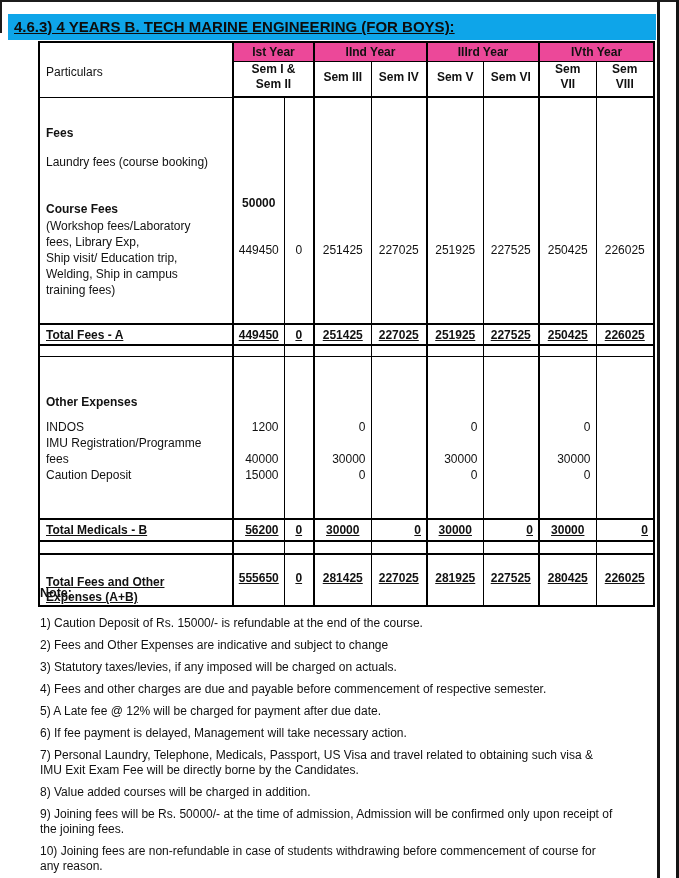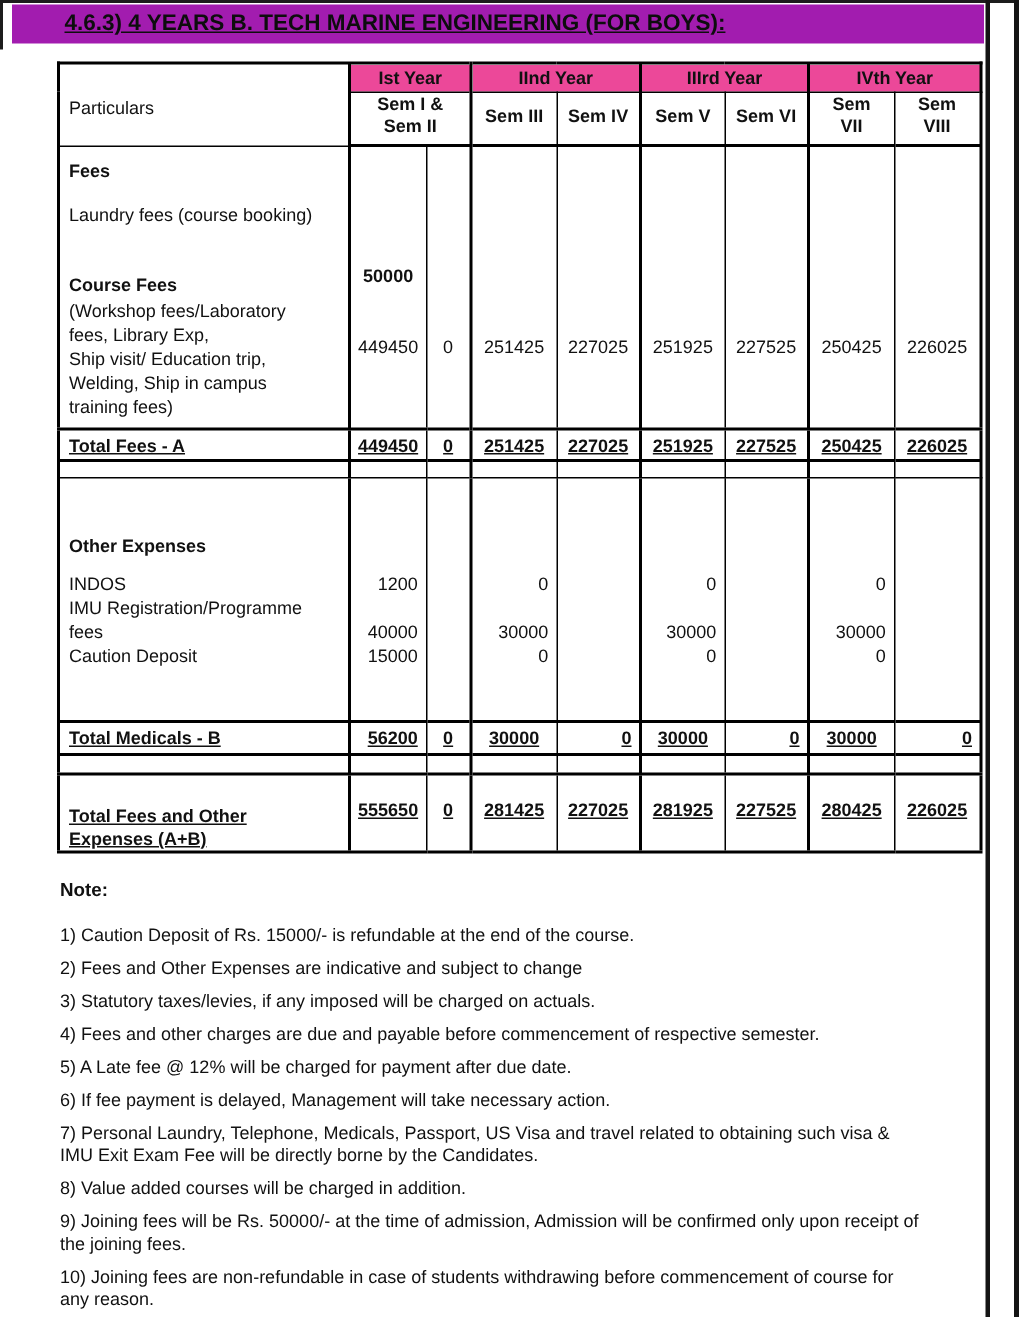--- a/index.html
+++ b/index.html
@@ -6,37 +6,37 @@
   body { font-family:"Liberation Sans", sans-serif; background:#fff; }
   #page { position:relative; width:679px; height:878px; background:#ffffff; overflow:hidden; }
 
   
   .edge-top  { position:absolute; left:0; top:0; width:679px; height:2px; background:#1c1c1c; }
   .edge-left { position:absolute; left:0; top:0; width:2px; height:33px; background:#1c1c1c; }
   .edge-r1   { position:absolute; left:657px; top:0; width:3px; height:878px; background:#141414; }
   .edge-r2   { position:absolute; left:676px; top:0; width:3px; height:878px; background:#141414; }
 
   
-  .banner { position:absolute; left:8px; top:3px; width:648px; height:26px; background:#a21caf;padding-left:29px; }
+  .banner { position:absolute; left:8px; top:14px; width:648px; height:26px; background:#0ea5e9; }
   .title  { font-size:15px; font-weight:bold; text-decoration:underline; color:#0d0d0d;
             line-height:26px; padding-left:6px; white-space:nowrap; }
 
   
   table { position:absolute; left:38px; top:41px; border-collapse:collapse; table-layout:fixed;
           border:2px solid #000; font-size:12px; color:#111; }
   td.cell { border:1px solid #000; vertical-align:middle; overflow:hidden; }
   .gl { border-left:2px solid #000 !important; }          
   .hr1 td { height:19px; }
   .hr2 td { height:36px; border-bottom:2px solid #000; }
   .yh { background:#ec4899; font-weight:bold; text-align:center; }
   .sh { font-weight:bold; text-align:center; vertical-align:bottom; padding-bottom:3px; line-height:15px; }
   .part-h { vertical-align:top; padding:5px 0 0 6px;margin-top:25px; }
   .prel { white-space:pre-line; }
 
-  .fees-row td  { height:189px; }
+  .fees-row td  { height:227px; }
   .other-row td { height:163px; }
   .vt { vertical-align:top; padding-top:4px; }
   .lab { padding-left:6px; padding-right:5px; }
   .b { font-weight:bold; }
   .num-c { text-align:center; }
   .num-r { text-align:right; padding-right:5px; }
 
   .line { line-height:15px; }
   .adv  { margin-top:14px; white-space:nowrap; }
   .crs  { margin-top:32px; }

